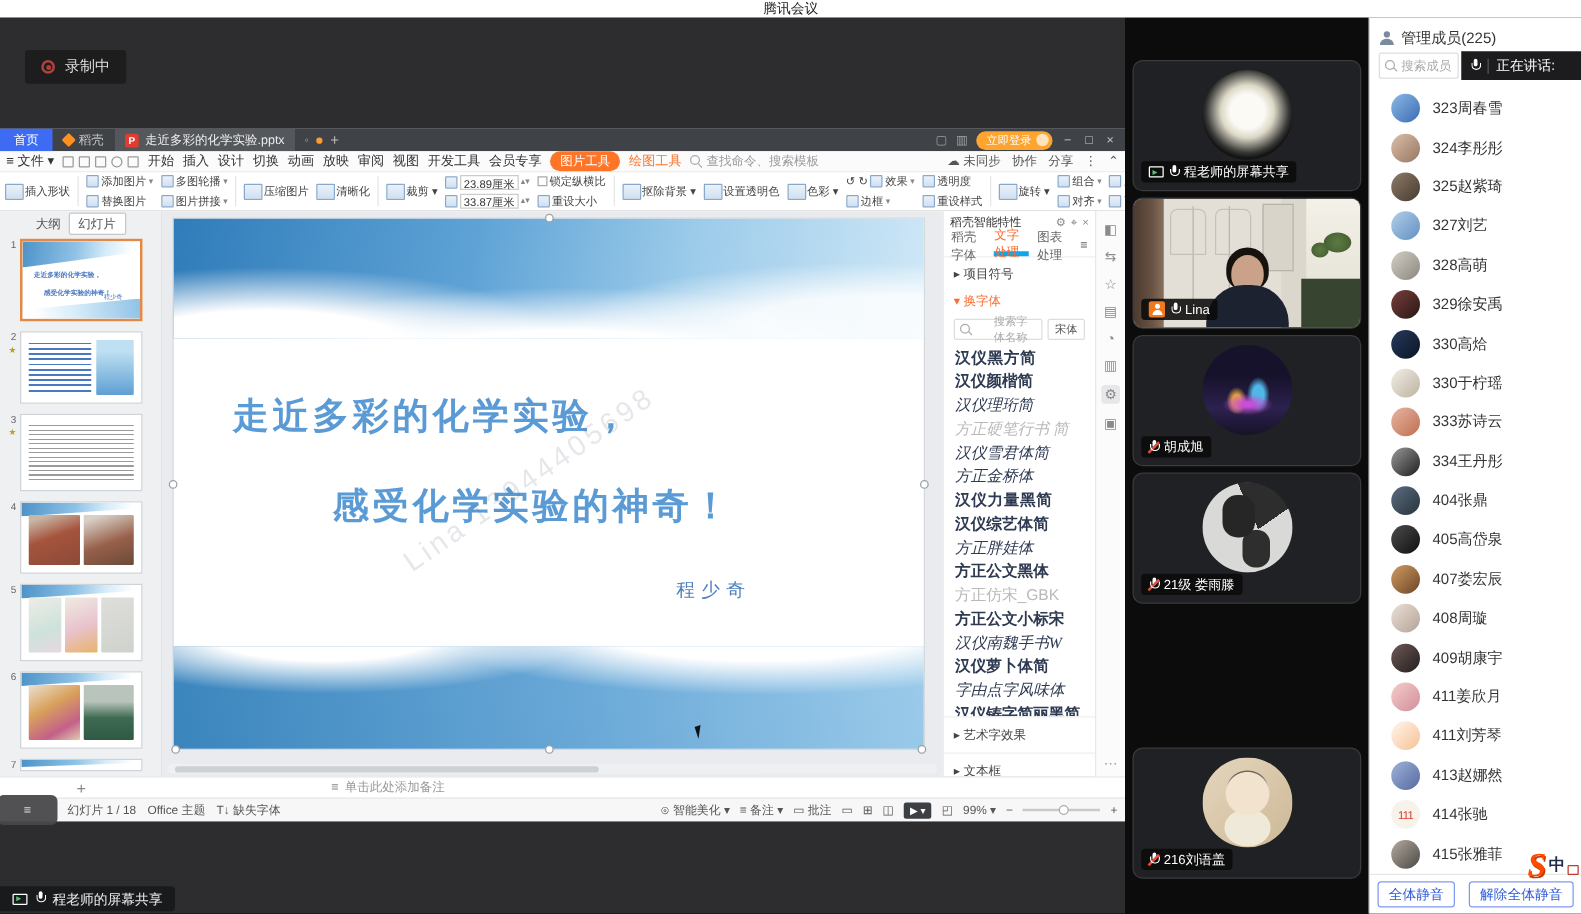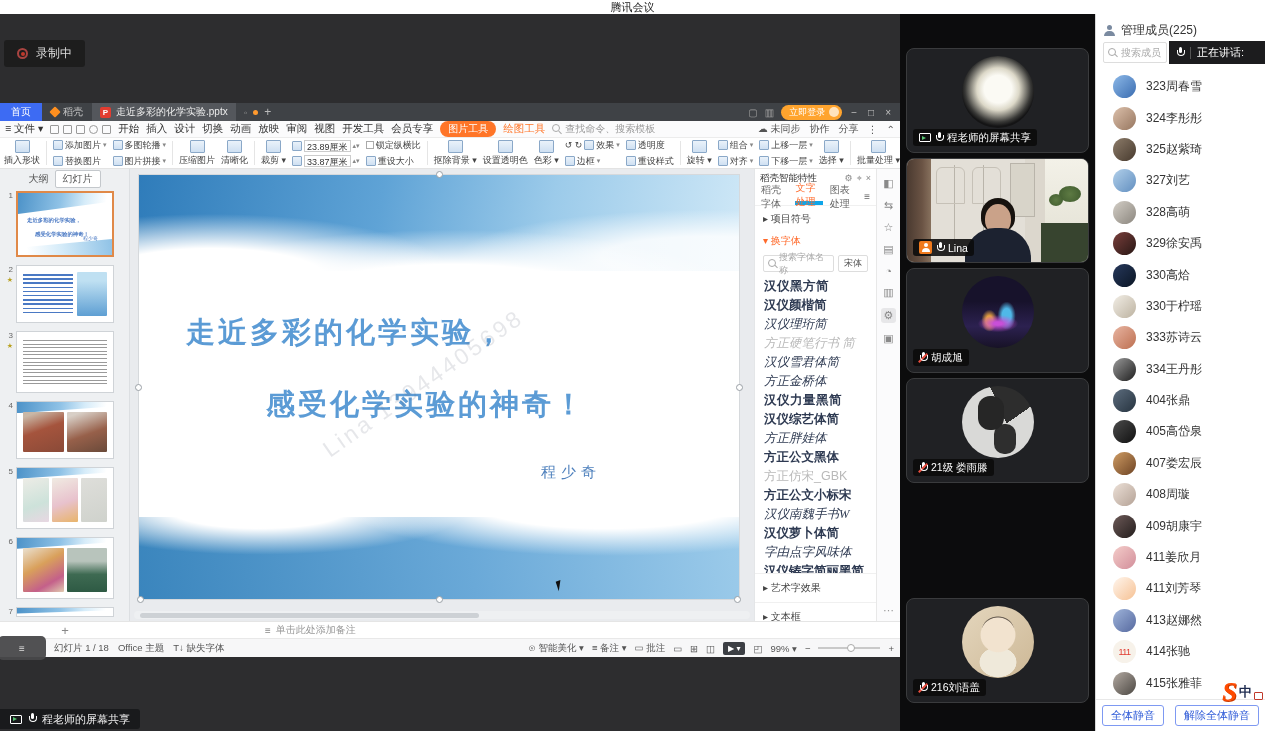--- a/index.html
+++ b/index.html
@@ -5,21 +5,21 @@
 *{margin:0;padding:0;box-sizing:border-box}
 html,body{width:1265px;height:731px;overflow:hidden;background:#000}
 body{font-family:"Liberation Sans",sans-serif}
 .root{position:relative;width:1265px;height:731px;background:#141414;overflow:hidden}
 
 
 .titlebar{position:absolute;top:0;left:0;right:0;height:14px;background:#fff;text-align:center;font-size:11px;line-height:14px;color:#222;z-index:50}
 
 
 .share-area{position:absolute;top:14px;left:0;width:900px;height:717px;background:#2d2d2f}
-.rec-badge{position:absolute;top:26px;left:4px;height:27px;background:#1d1d1d;border-radius:3px;display:flex;align-items:center;gap:8px;padding:0 13px;color:#ddd;font-size:12px;z-index:5}
+.rec-badge{position:absolute;top:26px;left:20px;height:27px;background:#1d1d1d;border-radius:3px;display:flex;align-items:center;gap:8px;padding:0 13px;color:#ddd;font-size:12px;z-index:5}
 .rec-dot{width:11px;height:11px;border:2px solid #a84441;border-radius:50%;position:relative}
 .rec-dot::after{content:"";position:absolute;left:1.5px;top:1.5px;width:4px;height:4px;border-radius:50%;background:#c0392b}
 
 
 .wps{position:absolute;top:89px;left:0;width:900px;height:554px;background:#fff;display:flex;flex-direction:column;font-family:"Liberation Sans",sans-serif}
 .tabbar{height:18px;background:#3f4246;display:flex;align-items:stretch;font-size:10px;color:#c8c8c8;flex:none}
 .tab-home{background:#3d6bf3;color:#fff;padding:0 11px;display:flex;align-items:center}
 .tab-docer{padding:0 9px;display:flex;align-items:center;gap:4px}
 .docer-diamond{width:8px;height:8px;background:#ff8f1f;transform:rotate(45deg);border-radius:1px}
 .tab-doc{background:#54575c;color:#ececec;padding:0 8px;display:flex;align-items:center;gap:5px}
@@ -36,21 +36,21 @@
 .qat{display:flex;gap:4px;align-items:center}
 .qat i{display:inline-block;width:9px;height:9px;border:1px solid #9a9a9a;border-radius:1px}
 .qat i.rnd{border-radius:50%}
 .menu-item{color:#333}
 .pic-tools{background:#ff7528;color:#fff;border-radius:8px;padding:1px 8px;font-size:10px}
 .draw-tools{color:#ff7528}
 .cmd-search{color:#9a9a9a;display:flex;gap:3px;align-items:center;font-size:10px}
 .menubar-right{margin-left:auto;display:flex;gap:9px;color:#555;font-size:10px;align-items:center}
 
 .ribbon{height:31px;display:flex;align-items:center;gap:6px;padding:0 4px;background:#fff;border-bottom:1px solid #e3e3e3;font-size:9px;color:#444;overflow:hidden;flex:none;white-space:nowrap}
-.rb-big{display:flex;flex-direction:column;align-items:center;gap:1px;flex:none}
+.rb-big{display:flex;flex-direction:row;align-items:flex-start;gap:1px;flex:none}
 .rb-stack{display:flex;flex-direction:column;gap:3px;flex:none}
 .rb-mini{display:flex;align-items:center;gap:2px}
 .ic{display:inline-block;width:10px;height:10px;border:1px solid #8aa8c8;border-radius:1px;background:linear-gradient(#eaf2fa,#cfe0f2);flex:none}
 .ic.big{width:15px;height:13px}
 .sep{width:1px;height:24px;background:#e5e5e5;flex:none}
 .size-val{border:1px solid #ccc;padding:0 2px;background:#fff;height:12px;line-height:12px;font-size:9px;color:#333}
 .spin{color:#888;font-size:7px;line-height:5px;display:inline-flex;flex-direction:column}
 .caret{color:#888;font-size:7px}
 .chk{width:8px;height:8px;border:1px solid #aaa;display:inline-block;background:#fff}
 
@@ -109,21 +109,21 @@
 
 
 .taskpane{width:122px;border-left:1px solid #e4e6e8;display:flex;flex-direction:column;background:#fff}
 .tp-header{height:19px;display:flex;align-items:center;font-size:9.5px;color:#333;padding:0 5px;gap:3px;flex:none}
 .tp-hicons{margin-left:auto;display:flex;gap:4px;color:#888;font-size:9px}
 .tp-tabs{display:flex;gap:7px;font-size:10px;padding:0 6px;height:18px;align-items:center;border-bottom:1px solid #f0f0f0;color:#666;flex:none}
 .tp-tab-active{color:#ff6a2b;border-bottom:4px solid #0ea5e9;height:100%;display:flex;align-items:center}
 .tp-section{font-size:10px;color:#444;padding:6px 8px 2px;flex:none}
 .tp-section.orange{color:#ff6a2b}
 .tp-search{display:flex;margin:5px 8px 3px;gap:4px;flex:none}
-.tp-input{flex:1;height:17px;border:1px solid #ddd;border-radius:2px;display:flex;align-items:center;gap:1px;padding:0 4px;color:#aaa;font-size:9px}
+.tp-input{flex:1;height:17px;border:1px solid #ddd;border-radius:2px;display:flex;align-items:center;gap:17px;padding:0 4px;color:#aaa;font-size:9px}
 .tp-filter{height:17px;border:1px solid #ddd;border-radius:2px;font-size:9px;color:#555;display:flex;align-items:center;padding:0 5px}
 .font-list{height:298px;overflow:hidden;padding:2px 9px 0;flex:none}
 .font-item{height:19px;line-height:19px;font-size:12.5px;color:#2e3a52;white-space:nowrap;overflow:hidden}
 .f-heavy{font-weight:900;letter-spacing:.5px}
 .f-bold{font-weight:bold}
 .f-kai{font-family:"Liberation Serif",serif;font-weight:bold}
 .f-script{font-family:"Liberation Serif",serif;font-style:italic}
 .f-gray{color:#b9b9b9}
 .tp-bottom{border-top:1px solid #f0f0f0;font-size:10px;color:#444;padding:7px 8px;flex:none}
 

